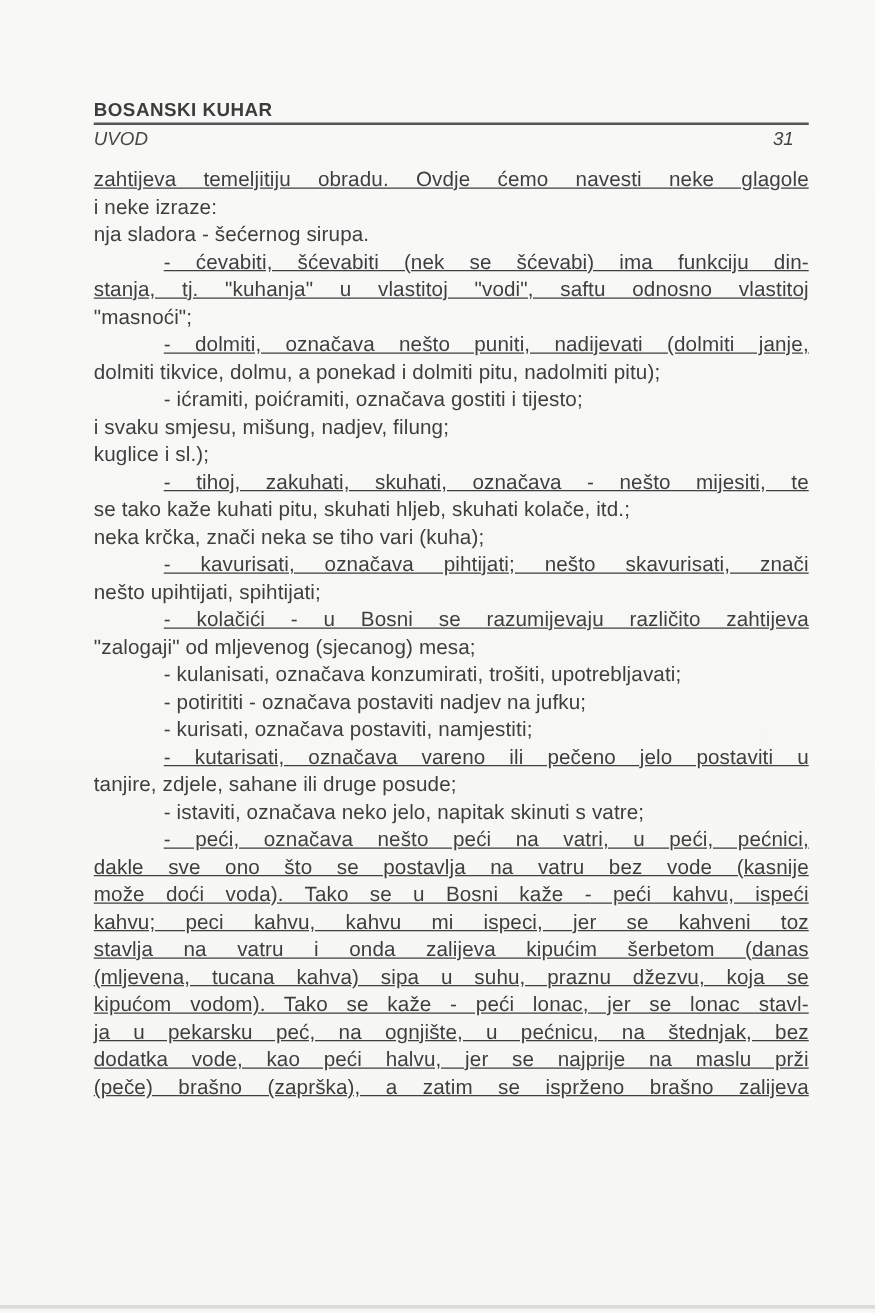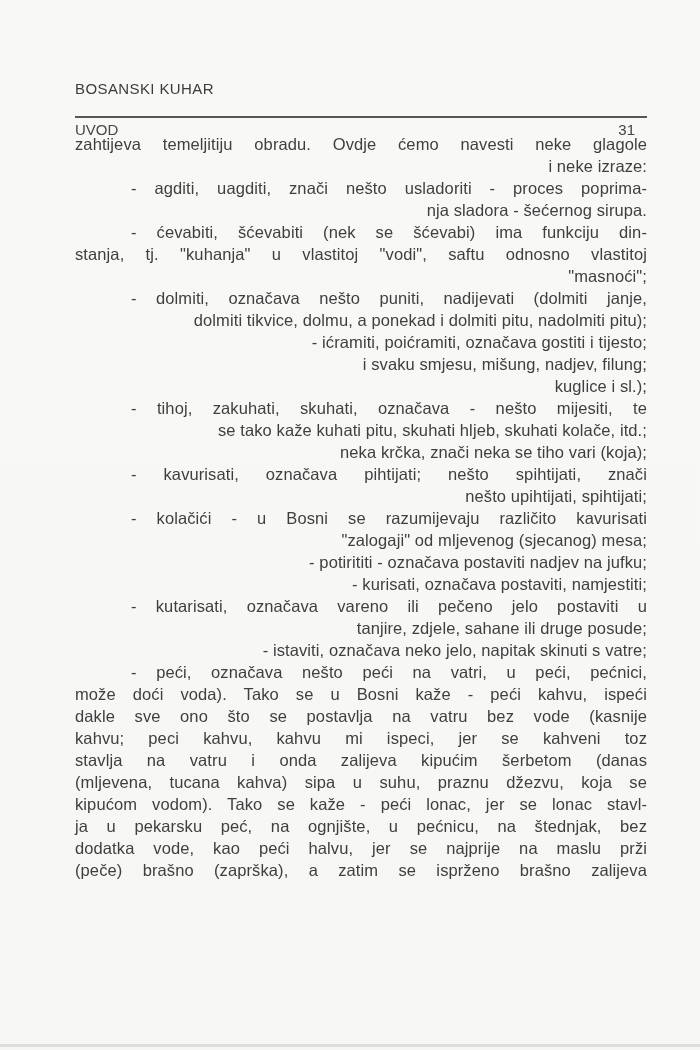--- a/index.html
+++ b/index.html
@@ -16,60 +16,62 @@
       linear-gradient(180deg, #f8f8f7 0%, #f7f7f5 60%, #f6f6f4 100%);
   }
   .content {
     position: absolute;
     left: 75px;
     width: 572px;
     top: 80px;
   }
   .book-title {
     font-size: 15px;
-    font-weight: normal;
+    font-weight: bold;
     letter-spacing: 0.4px;
     color: #3c3c3c;
-    padding-bottom: 18px;
+    padding-bottom: 0;
   }
   .header-rule {
     height: 2px;
     background: #565656;
     margin-top: 1px;
   }
   .header-row {
     display: flex;
     justify-content: space-between;
     align-items: baseline;
     margin-top: 3px;
     color: #474747;
     font-size: 15px;
+    font-style: italic;
   }
   .page-number {
     padding-right: 12px;
     color: #424242;
   }
   .text-block {
     position: absolute;
     left: 75px;
     width: 572px;
     top: 133px;
     font-size: 16.5px;
     color: #3f3f3f;
     letter-spacing: 0.1px;
   }
   .line {
     height: 22px;
     line-height: 22px;
     white-space: normal;
-    text-align: right;
+    text-align: left;
   }
   .line.just {
     text-align: justify;
     text-align-last: justify;
+    text-decoration: underline;
   }
   .line.indent {
     padding-left: 56px;
   }
   .bottom-edge {
     position: absolute;
     left: 0; right: 0;
     bottom: 3px;
     height: 3px;
     background: #dddcda;
@@ -85,45 +87,45 @@
     <div class="header-rule"></div>
     <div class="header-row">
       <span>UVOD</span>
       <span class="page-number">31</span>
     </div>
   </div>
 
   <div class="text-block">
       <div class="line just">zahtijeva temeljitiju obradu. Ovdje ćemo navesti neke glagole</div>
       <div class="line">i neke izraze:</div>
-      <div class="line indent just">- agditi, uagditi, znači nešto usladoriti - proces poprima-</div>
       <div class="line">nja sladora - šećernog sirupa.</div>
       <div class="line indent just">- ćevabiti, šćevabiti (nek se šćevabi) ima funkciju din-</div>
       <div class="line just">stanja, tj. "kuhanja" u vlastitoj "vodi", saftu odnosno vlastitoj</div>
       <div class="line">"masnoći";</div>
       <div class="line indent just">- dolmiti, označava nešto puniti, nadijevati (dolmiti janje,</div>
       <div class="line">dolmiti tikvice, dolmu, a ponekad i dolmiti pitu, nadolmiti pitu);</div>
       <div class="line indent">- ićramiti, poićramiti, označava gostiti i tijesto;</div>
       <div class="line">i svaku smjesu, mišung, nadjev, filung;</div>
       <div class="line">kuglice i sl.);</div>
       <div class="line indent just">- tihoj, zakuhati, skuhati, označava - nešto mijesiti, te</div>
       <div class="line">se tako kaže kuhati pitu, skuhati hljeb, skuhati kolače, itd.;</div>
-      <div class="line">neka krčka, znači neka se tiho vari (koja);</div>
-      <div class="line indent just">- kavurisati, označava pihtijati; nešto spihtijati, znači</div>
+      <div class="line">neka krčka, znači neka se tiho vari (kuha);</div>
+      <div class="line indent just">- kavurisati, označava pihtijati; nešto skavurisati, znači</div>
       <div class="line">nešto upihtijati, spihtijati;</div>
-      <div class="line indent just">- kolačići - u Bosni se razumijevaju različito kavurisati</div>
+      <div class="line indent just">- kolačići - u Bosni se razumijevaju različito zahtijeva</div>
       <div class="line">"zalogaji" od mljevenog (sjecanog) mesa;</div>
+      <div class="line indent">- kulanisati, označava konzumirati, trošiti, upotrebljavati;</div>
       <div class="line indent">- potirititi - označava postaviti nadjev na jufku;</div>
       <div class="line indent">- kurisati, označava postaviti, namjestiti;</div>
       <div class="line indent just">- kutarisati, označava vareno ili pečeno jelo postaviti u</div>
       <div class="line">tanjire, zdjele, sahane ili druge posude;</div>
       <div class="line indent">- istaviti, označava neko jelo, napitak skinuti s vatre;</div>
       <div class="line indent just">- peći, označava nešto peći na vatri, u peći, pećnici,</div>
+      <div class="line just">dakle sve ono što se postavlja na vatru bez vode (kasnije</div>
       <div class="line just">može doći voda). Tako se u Bosni kaže - peći kahvu, ispeći</div>
-      <div class="line just">dakle sve ono što se postavlja na vatru bez vode (kasnije</div>
       <div class="line just">kahvu; peci kahvu, kahvu mi ispeci, jer se kahveni toz</div>
       <div class="line just">stavlja na vatru i onda zalijeva kipućim šerbetom (danas</div>
       <div class="line just">(mljevena, tucana kahva) sipa u suhu, praznu džezvu, koja se</div>
       <div class="line just">kipućom vodom). Tako se kaže - peći lonac, jer se lonac stavl-</div>
       <div class="line just">ja u pekarsku peć, na ognjište, u pećnicu, na štednjak, bez</div>
       <div class="line just">dodatka vode, kao peći halvu, jer se najprije na maslu prži</div>
       <div class="line just">(peče) brašno (zaprška), a zatim se isprženo brašno zalijeva</div>
     </div>
 
   <div class="bottom-edge"></div>

